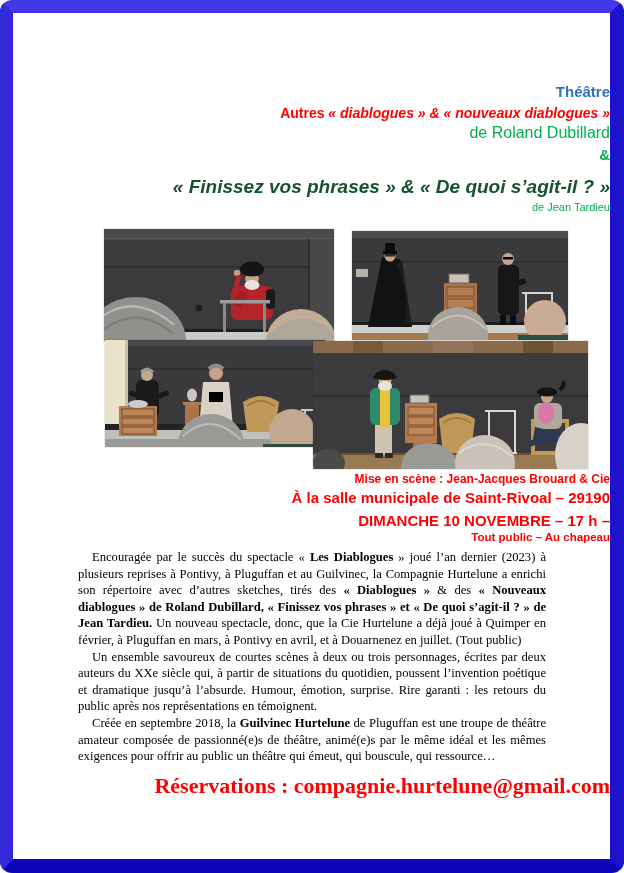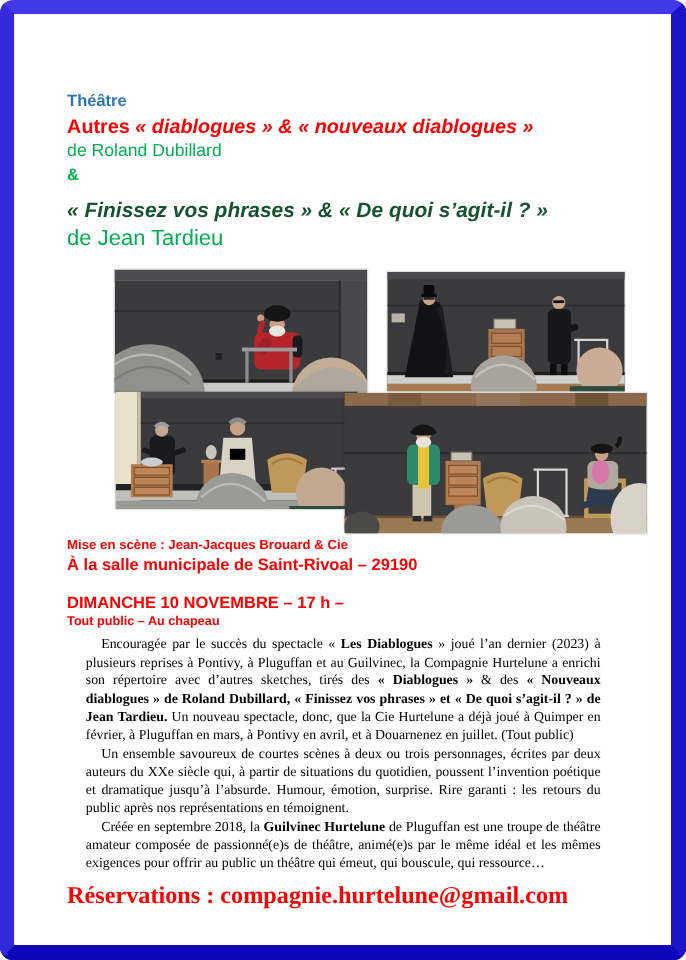--- a/index.html
+++ b/index.html
@@ -7,41 +7,41 @@
     width:624px;height:873px;box-sizing:border-box;
     border-style:solid;
     border-width:13px 14px 14px 13px;
     border-color:#4338E8 #1C13CB #0E07BA #3329D9;
     border-radius:12px;
     background:#fff;
     overflow:hidden;
     font-family:"Liberation Sans",sans-serif;
   }
   .content{position:relative;width:100%;height:100%;}
-  .center{text-align:left;padding-left:48px;}
+  .center{text-align:right;padding-left:48px;}
   .kicker{margin-top:70px;font-size:15px;font-weight:bold;color:#2E74B5;}
-  .title1{margin-top:5px;font-size:18px;font-weight:bold;color:#FF0000;}
+  .title1{margin-top:5px;font-size:14px;font-weight:bold;color:#FF0000;}
   .title1 .it{font-style:italic;}
   .author{margin-top:3px;font-size:16px;color:#00B050;}
   .amp{margin-top:4px;font-size:15px;font-weight:bold;color:#00B050;}
   .title2{margin-top:13px;font-size:19px;font-weight:bold;font-style:italic;color:#14532d;}
-  .author2{margin-top:3px;font-size:20px;color:#00B050;}
+  .author2{margin-top:3px;font-size:11px;color:#00B050;}
 
   .collage{position:relative;margin-top:16px;height:241px;}
   .photo{position:absolute;overflow:hidden;box-shadow:0 0 0 1px rgba(0,0,0,.08);}
   .photo svg{display:block;width:100%;height:100%;}
   .p1{left:91px;top:0;width:230px;height:112px;z-index:1;}
   .p2{left:339px;top:2px;width:216px;height:109px;z-index:1;}
   .p3{left:92px;top:111px;width:220px;height:107px;z-index:2;}
   .p4{left:300px;top:112px;width:275px;height:128px;z-index:3;}
 
   .company1{margin-top:9px;font-size:17px;font-weight:bold;color:#FF0000;}
   .company2{margin-top:2px;font-size:12px;font-weight:bold;color:#FF0000;}
   .company3{margin-top:3px;font-size:15px;font-weight:bold;color:#FF0000;}
-  .company4{margin-top:18px;font-size:15px;font-weight:bold;color:#FF0000;}
+  .company4{margin-top:6px;font-size:15px;font-weight:bold;color:#FF0000;}
   .company5{margin-top:2px;font-size:11.5px;font-weight:bold;color:#FF0000;}
 
   .body-text{
     margin:6px 64px 0 65px;
     font-family:"Liberation Serif",serif;
     font-size:12.6px;line-height:1.32;color:#000;
     text-align:justify;
   }
   .body-text p{margin:0;text-indent:14px;}
   .body-text .b{font-weight:bold;}

